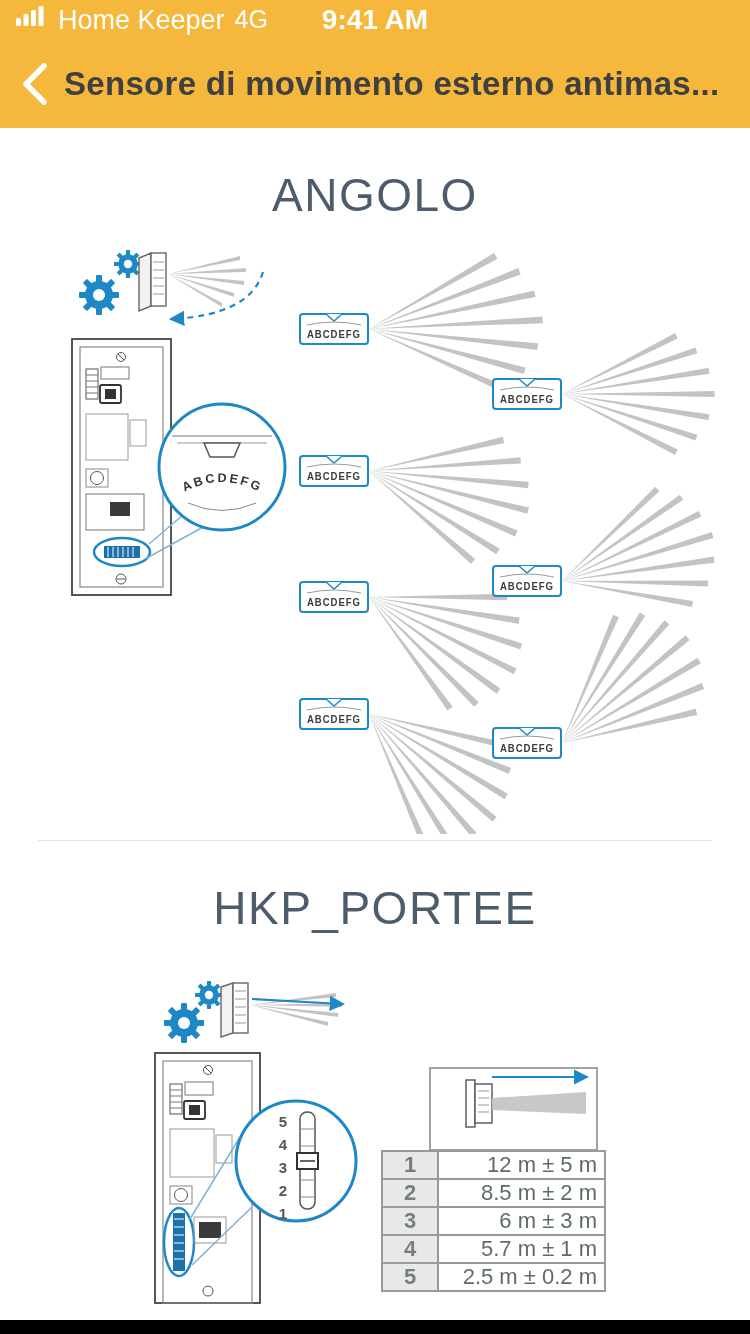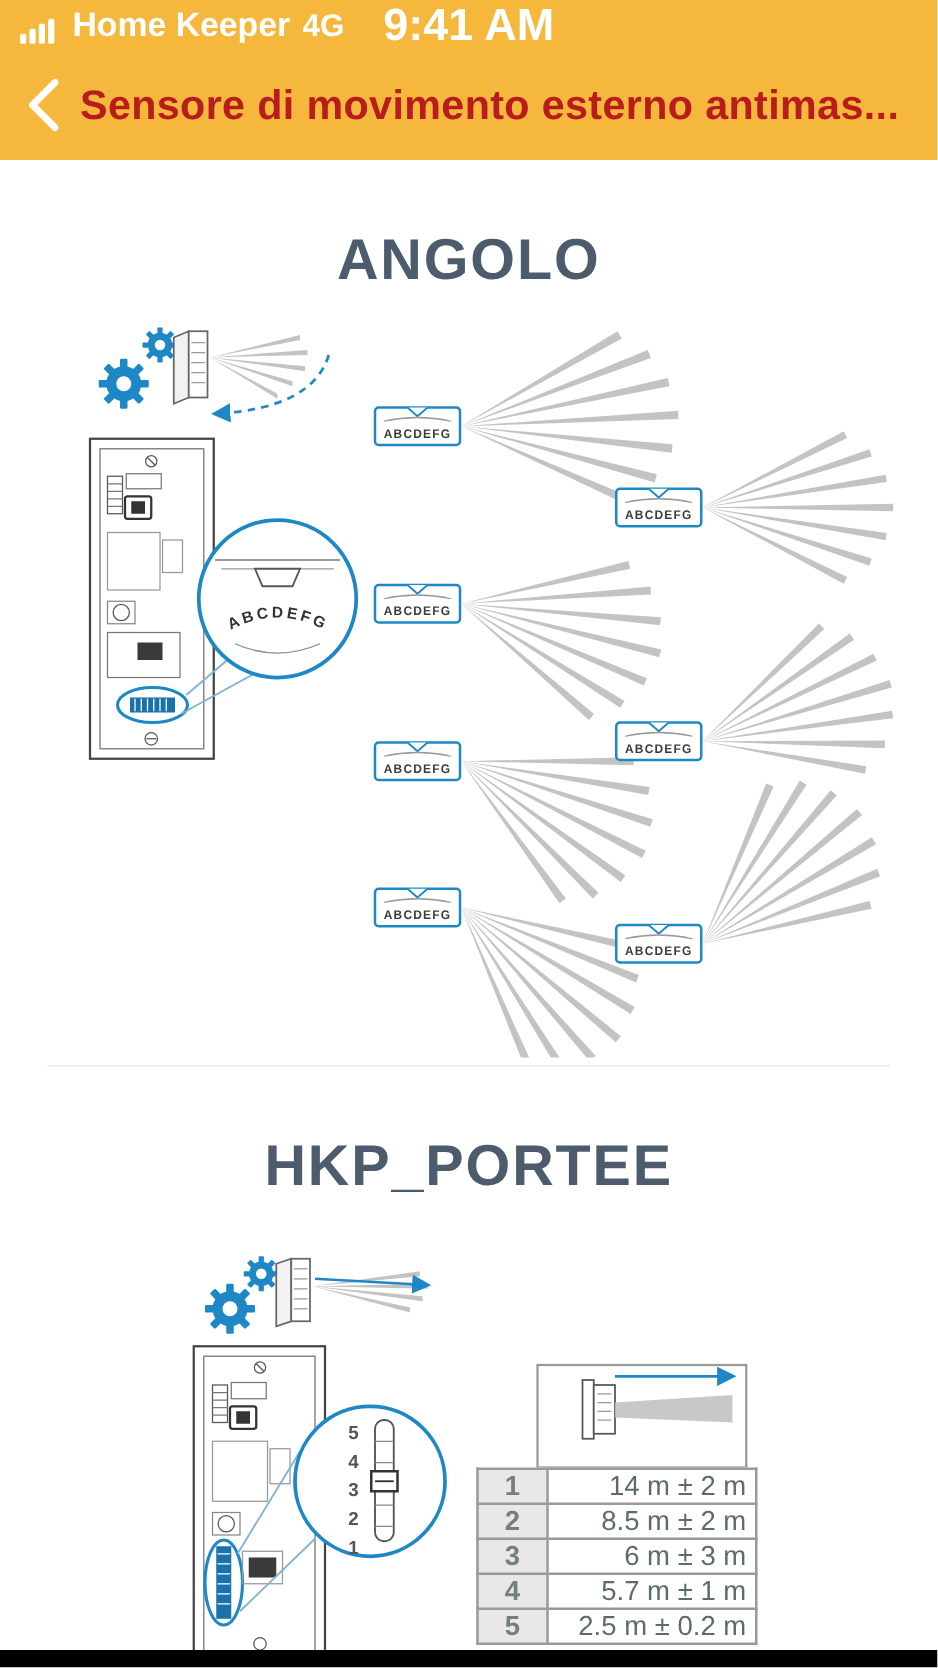--- a/index.html
+++ b/index.html
@@ -5,35 +5,35 @@
   html,body{margin:0;padding:0;}
   body{
     width:750px;height:1334px;background:#fff;overflow:hidden;position:relative;
     font-family:"Liberation Sans","DejaVu Sans",sans-serif;
   }
   
   .statusbar{
     height:40px;background:var(--header_bg,#F5B83C);display:flex;align-items:center;
     justify-content:space-between;padding:0 14px 0 16px;color:#fff;position:relative;box-sizing:border-box;
   }
-  .sb-left{display:flex;align-items:flex-end;gap:10px;font-size:27px;position:relative;z-index:1;font-weight:bold;}
+  .sb-left{display:flex;align-items:flex-start;gap:10px;font-size:27px;position:relative;z-index:1;}
   .sb-net{font-size:25px;}
-  .sb-time{position:absolute;left:0;right:0;top:0;bottom:0;display:flex;align-items:center;justify-content:center;font-size:36px;font-weight:700;}
+  .sb-time{position:absolute;left:0;right:0;top:0;bottom:0;display:flex;align-items:center;justify-content:center;font-size:28px;font-weight:700;}
   .sb-right{display:flex;align-items:center;gap:8px;font-size:27px;position:relative;z-index:1;}
   
   .navbar{
     height:88px;background:var(--header_bg,#F5B83C);display:flex;align-items:center;
     padding:0 20px;gap:16px;box-sizing:border-box;
   }
   .back-btn{display:flex;align-items:center;flex:0 0 auto;background:none;border:none;padding:0;cursor:pointer;}
-  .nav-title{color:#b91c1c;font-size:33px;font-weight:700;white-space:nowrap;overflow:hidden;letter-spacing:.3px;}
+  .nav-title{color:#404040;font-size:33px;font-weight:700;white-space:nowrap;overflow:hidden;letter-spacing:.3px;}
   
   .section-title{
-    text-align:center;color:var(--title_color,#4C5C6C);font-size:46px;font-weight:700;
-    letter-spacing:1.5px;margin:52px 0 0;
+    text-align:center;color:var(--title_color,#4C5C6C);font-size:46px;font-weight:400;
+    letter-spacing:1.5px;margin:40px 0 0;
   }
   .diagram{display:block;}
   .divider{border:none;border-top:1px solid #e4e4e4;margin:6px 38px 0;}
   .portee-wrap{position:relative;height:346px;margin-top:36px;}
   .portee-wrap svg{position:absolute;left:0;top:0;}
   
   .range-table{position:absolute;left:381px;top:179px;border-collapse:collapse;background:#fff;}
   .range-table td{border:2px solid #9a9a9a;height:24.5px;font-size:22px;color:#5d6b6b;padding:0;}
   td.lvl{width:54px;background:#e8e8e8;text-align:center;font-weight:700;color:#757f7f;}
   td.val{width:158px;text-align:right;padding-right:7px;}
@@ -300,21 +300,21 @@
       <path d="M478,120 h11 M478,127 h11 M478,134 h11 M478,141 h11" stroke="#999" stroke-width="1"></path>
       <polygon points="492,127 586,121 586,143 492,139" fill="#c2c2c2" opacity="0.9"></polygon>
       <line x1="492" y1="106" x2="586" y2="106" stroke="#1E88C7" stroke-width="2.2" marker-end="url(#arrB2)"></line>
     </g>
   </svg>
 
   <table class="range-table">
     <tbody>
       <tr>
         <td class="lvl">1</td>
-        <td class="val">14 m ± 2 m</td>
+        <td class="val">12 m ± 5 m</td>
       </tr>
       <tr>
         <td class="lvl">2</td>
         <td class="val">8.5 m ± 2 m</td>
       </tr>
       <tr>
         <td class="lvl">3</td>
         <td class="val">6 m ± 3 m</td>
       </tr>
       <tr>

